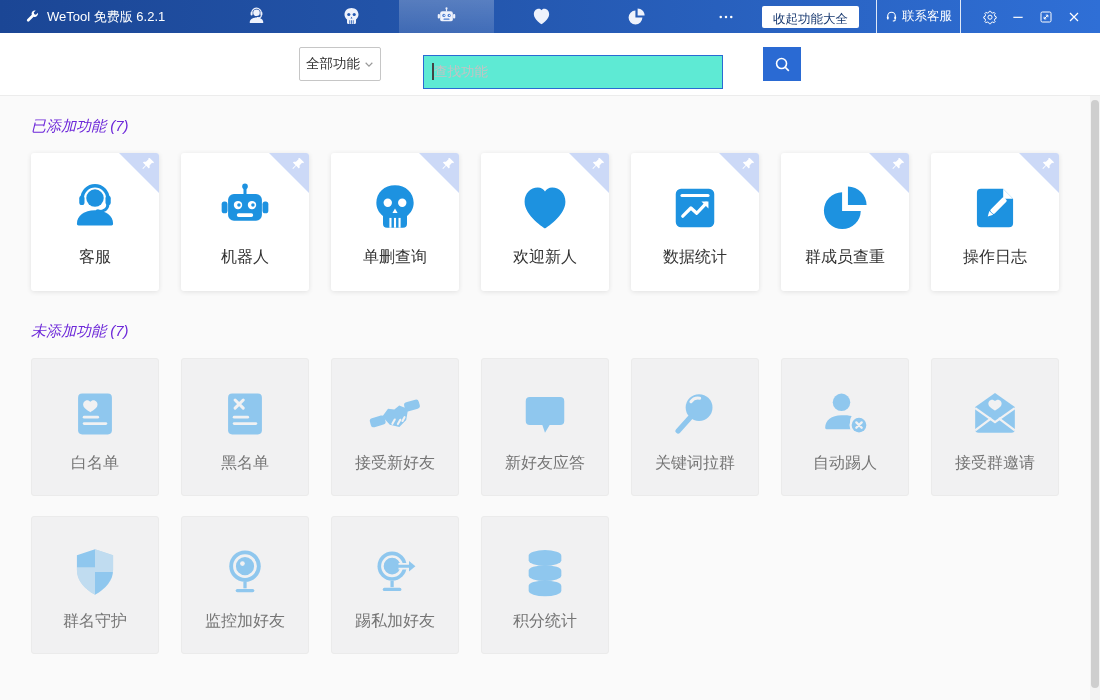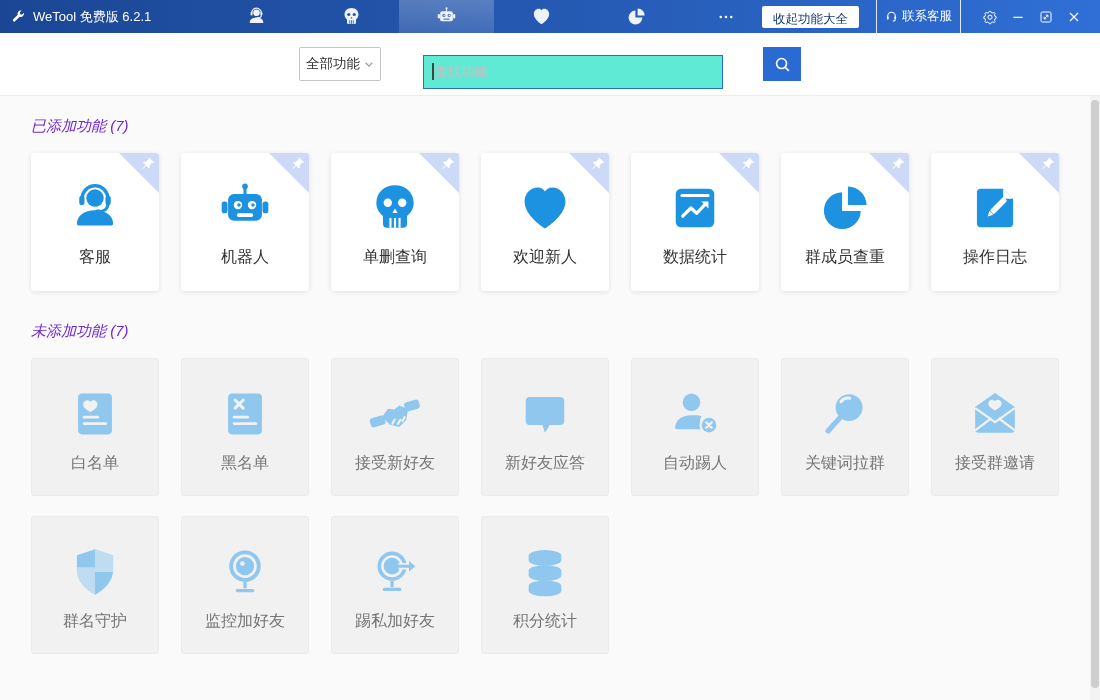--- a/index.html
+++ b/index.html
@@ -1,21 +1,21 @@
 <!DOCTYPE html>
 <html><head>
 <meta charset="utf-8">
 <style>
   * { margin:0; padding:0; box-sizing:border-box; }
   html,body { width:1100px; height:700px; overflow:hidden;
     font-family:"Liberation Sans","DejaVu Sans",sans-serif; background:#fff; }
 
   
   .titlebar { position:relative; height:33px; color:#fff; display:flex; 
-    background:linear-gradient(90deg,#1b4695 0%,#2355ab 40%,#2f6fd6 100%); }
+    background:linear-gradient(90deg,#1b4695 0%,#2355ab 40%,#2f6fd6 100%);padding-left:14px; }
   .tb-left { display:flex; align-items:center; gap:7px; padding-left:11px; font-size:13px; white-space:nowrap; }
   .tb-left svg { width:15px; height:15px; display:block; }
   .titlebar-tabs { position:absolute; left:209px; top:0; height:33px; display:flex; }
   .tab { width:95px; height:33px; display:flex; align-items:center; justify-content:center;
     --ko:#2459b2; cursor:pointer; }
   .tab.active { background:linear-gradient(180deg,rgba(255,255,255,.24),rgba(255,255,255,.13)); --ko:#4b7cd0; }
   .tab .tab-ic, .tab svg { width:21px; height:21px; color:#eef2fc; display:block; }
   .tb-right { margin-left:auto; display:flex; align-items:center; padding-right:12px; }
   .more-btn { width:24px; height:24px; display:flex; align-items:center; justify-content:center; margin-right:24px; cursor:pointer; }
   .more-btn svg { width:18px; height:18px; }
@@ -379,38 +379,38 @@
           <div class="card-icon">
             <svg viewBox="0 0 48 48" fill="currentColor">
               <path d="M11 9.5h26a3.5 3.5 0 0 1 3.5 3.5v17a3.5 3.5 0 0 1-3.5 3.5H28l-4 6.5-2.3-6.5H11A3.5 3.5 0 0 1 7.5 30V13A3.5 3.5 0 0 1 11 9.5z"></path>
             </svg>
           </div>
           <div class="card-label">新好友应答</div>
         </div>
         <div class="card unadded">
           <div class="card-icon">
             <svg viewBox="0 0 48 48" fill="currentColor">
+              <circle cx="27.5" cy="18.5" r="11.5"></circle>
+              <path d="M19.5 27.5L9.5 38.5" stroke="currentColor" stroke-width="4.5" stroke-linecap="round" fill="none"></path>
+              <path d="M20.5 13.5a7.5 7.5 0 0 1 7.5-3" stroke="var(--ko,#fff)" stroke-width="2.6" stroke-linecap="round" fill="none"></path>
+            </svg>
+          </div>
+          <div class="card-label">关键词拉群</div>
+        </div>
+        <div class="card unadded">
+          <div class="card-icon">
+            <svg viewBox="0 0 48 48" fill="currentColor">
               <circle cx="21" cy="14" r="7.5"></circle>
               <path d="M21 25c-8.6 0-14 4.4-14 10.8 0 .7.5 1.2 1.2 1.2h22.6a9 9 0 0 1-1.1-11.2C27.3 25 24.4 25 21 25z"></path>
               <circle cx="36" cy="33.5" r="8.2" fill="var(--ko,#fff)"></circle>
               <circle cx="36" cy="33.5" r="6.3"></circle>
               <path d="M33.7 31.2l4.6 4.6M38.3 31.2l-4.6 4.6" stroke="var(--ko,#fff)" stroke-width="2" stroke-linecap="round" fill="none"></path>
             </svg>
           </div>
           <div class="card-label">自动踢人</div>
-        </div>
-        <div class="card unadded">
-          <div class="card-icon">
-            <svg viewBox="0 0 48 48" fill="currentColor">
-              <circle cx="27.5" cy="18.5" r="11.5"></circle>
-              <path d="M19.5 27.5L9.5 38.5" stroke="currentColor" stroke-width="4.5" stroke-linecap="round" fill="none"></path>
-              <path d="M20.5 13.5a7.5 7.5 0 0 1 7.5-3" stroke="var(--ko,#fff)" stroke-width="2.6" stroke-linecap="round" fill="none"></path>
-            </svg>
-          </div>
-          <div class="card-label">关键词拉群</div>
         </div>
         <div class="card unadded">
           <div class="card-icon">
             <svg viewBox="0 0 48 48" fill="currentColor">
               <path d="M24 6L7 18v19a3 3 0 0 0 3 3h28a3 3 0 0 0 3-3V18z"></path>
               <path d="M24 13c-.8-1.1-2.2-1.6-3.5-1.1-1.8.6-2.7 2.7-1.9 4.6.8 2.1 5.4 4.6 5.4 4.6s4.6-2.5 5.4-4.6c.8-1.9-.1-4-1.9-4.6-1.3-.5-2.7 0-3.5 1.1z" fill="var(--ko,#fff)"></path>
               <path d="M7 19l17 12 17-12M7 38l14-10.5M41 38L27 27.5" stroke="var(--ko,#fff)" stroke-width="2" fill="none" stroke-linejoin="round"></path>
             </svg>
           </div>
           <div class="card-label">接受群邀请</div>

